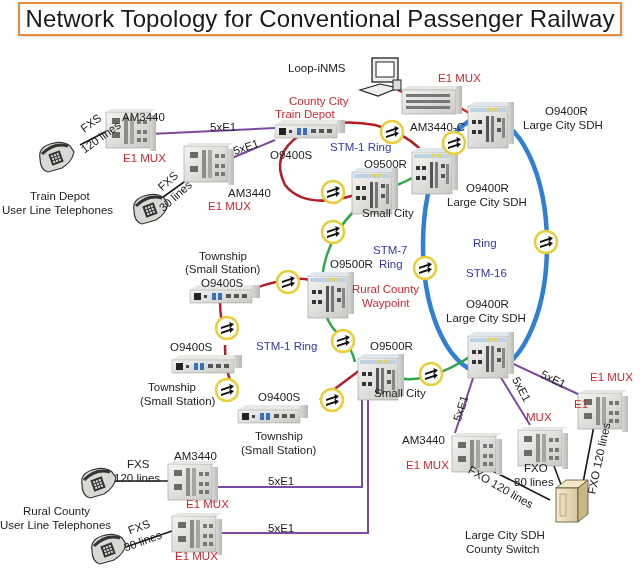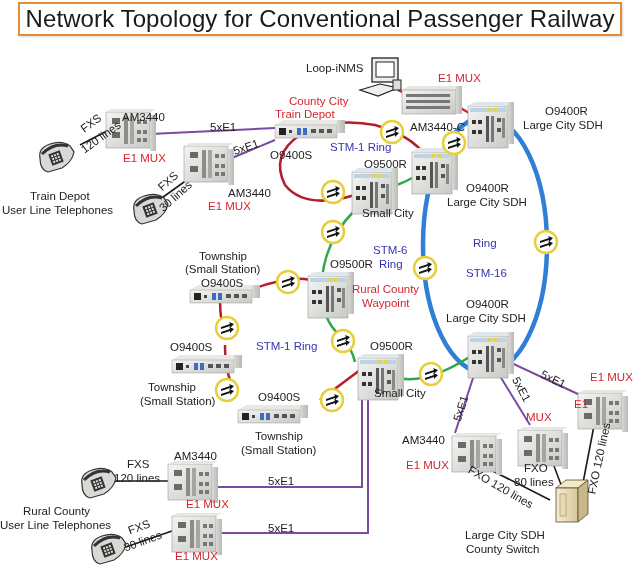--- a/index.html
+++ b/index.html
@@ -186,36 +186,36 @@
   <use href="#badge" x="425" y="268"></use>
   <use href="#badge" x="546" y="242"></use>
   <use href="#badge" x="288" y="282"></use>
   <use href="#badge" x="227" y="328"></use>
   <use href="#badge" x="343" y="341"></use>
   <use href="#badge" x="227" y="390"></use>
   <use href="#badge" x="332" y="400"></use>
   <use href="#badge" x="431" y="374"></use>
 </svg>
 
-<div class="lbl" style="left:306px;top:62px;">Loop-iNMS</div>
+<div class="lbl" style="left:288px;top:62px;">Loop-iNMS</div>
 <div class="lbl red" style="left:438px;top:72px;">E1 MUX</div>
 <div class="lbl" style="left:410px;top:121px;">AM3440-C</div>
 <div class="lbl" style="left:545px;top:105px;">O9400R</div>
 <div class="lbl" style="left:523px;top:119px;">Large City SDH</div>
 <div class="lbl red" style="left:289px;top:95px;">County City</div>
 <div class="lbl red" style="left:275px;top:108px;">Train Depot</div>
 <div class="lbl" style="left:270px;top:149px;">O9400S</div>
 <div class="lbl blue" style="left:330px;top:141px;">STM-1 Ring</div>
 <div class="lbl" style="left:364px;top:158px;">O9500R</div>
 <div class="lbl" style="left:362px;top:207px;">Small City</div>
 <div class="lbl" style="left:466px;top:182px;">O9400R</div>
 <div class="lbl" style="left:447px;top:196px;">Large City SDH</div>
 <div class="lbl blue" style="left:466px;top:223px;margin-top:44px;">STM-16</div>
 <div class="lbl blue" style="left:473px;top:237px;">Ring</div>
-<div class="lbl blue" style="left:373px;top:244px;">STM-6</div>
+<div class="lbl blue" style="left:373px;top:244px;">STM-7</div>
 <div class="lbl blue" style="left:379px;top:258px;">Ring</div>
 
 <div class="lbl" style="left:122px;top:111px;">AM3440</div>
 <div class="lbl red" style="left:123px;top:152px;">E1 MUX</div>
 <div class="lbl" style="left:210px;top:121px;">5xE1</div>
 <div class="lbl" style="left:233px;top:141px;transform:rotate(-18deg);">5xE1</div>
 <div class="lbl" style="left:80px;top:117px;transform:rotate(-36deg);">FXS</div>
 <div class="lbl" style="left:78px;top:131px;transform:rotate(-36deg);">120 lines</div>
 <div class="lbl" style="left:228px;top:187px;">AM3440</div>
 <div class="lbl red" style="left:208px;top:200px;">E1 MUX</div>

